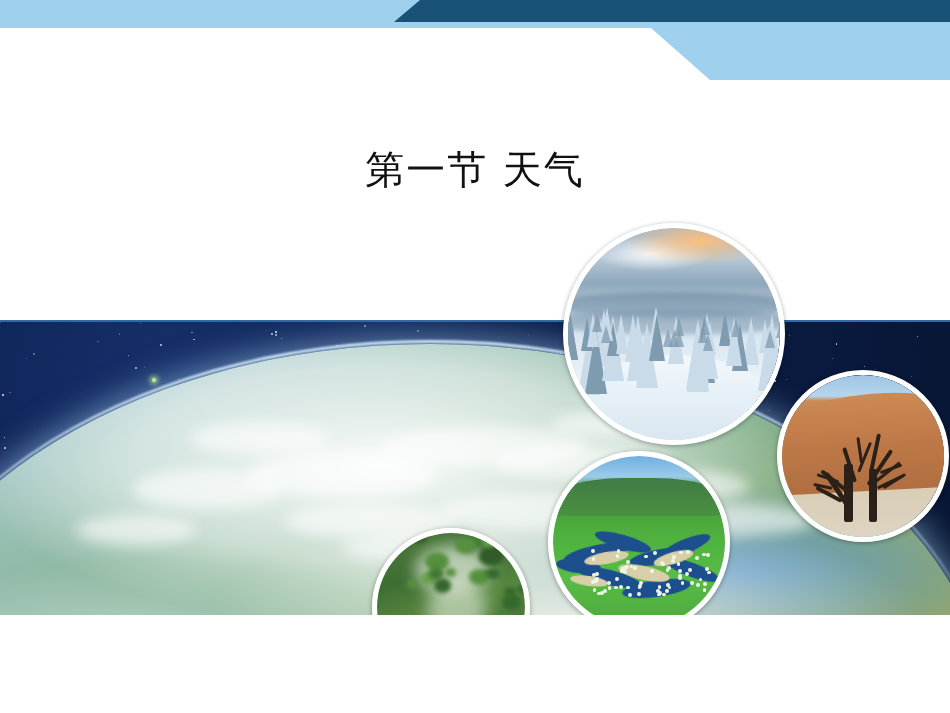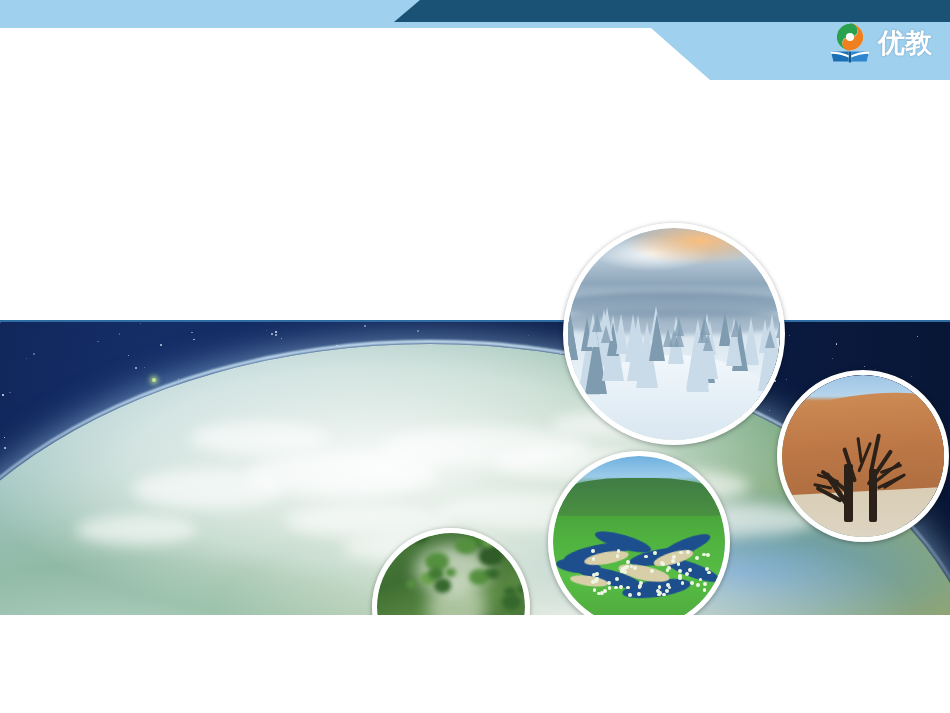--- a/index.html
+++ b/index.html
@@ -121,36 +121,22 @@
 </head>
 <body>
 
 <div class="slide">
 
   <div class="hdr-lightband"></div>
   <div class="hdr-navy"></div>
 
   <div class="chapter-banner"></div>
 
-  <div class="logo">
-    <span class="logo-mark">
-      <svg width="48" height="48" viewBox="0 0 48 48">
-        <circle cx="24" cy="19" r="13.2" fill="#ffffff"></circle>
-        <path d="M24 5.8a13.2 13.2 0 0 0 0 26.4c-4.6 0-7.6-3.2-7.6-7.2 0-4.2 3.4-6.3 7.6-6.3 4.2 0 7.6-2.1 7.6-6.3 0-4-3-7.2-7.6-7.2 0 0 0 .6 0 .6z" fill="#2aa14f"></path>
-        <path d="M24 32.2a13.2 13.2 0 0 0 0-26.4c4.6 0 7.6 3.2 7.6 7.2 0 4.2-3.4 6.3-7.6 6.3-4.2 0-7.6 2.1-7.6 6.3 0 4 3 7.2 7.6 7.2z" fill="#ef7f1f"></path>
-        <circle cx="24" cy="19" r="4.1" fill="#ffffff"></circle>
-        <path d="M5 33.5h17.6v10H7.4z" fill="#1b6fb5"></path>
-        <path d="M43 33.5H25.4v10h15.2z" fill="#2f86cf"></path>
-        <path d="M5 33.5c6 0 13 1.6 19 4.2 6-2.6 13-4.2 19-4.2v2.2c-6 0-13 1.6-19 4.2-6-2.6-13-4.2-19-4.2z" fill="#ffffff"></path>
-        <rect x="22.8" y="33.5" width="2.4" height="11" fill="#13598f"></rect>
-      </svg>
-    </span>
-    <span class="logo-text">优教</span>
-  </div>
-
+
+  <div class="main-title">第一节 天气</div>
 
   <div class="earth-wrap">
     <div class="earth-space"></div>
     <div class="stars" id="stars">
         <i class="star" style="left:0%;top:0%;width:0.5px;height:0.5px;opacity:0.25"></i>
         <i class="star" style="left:58.89797316876866%;top:10.597182503602198%;width:0.9424109694824438px;height:0.9424109694824438px;opacity:0.95"></i>
         <i class="star" style="left:85.31767226759257%;top:54.42350706171055%;width:1.2455352646225948px;height:1.2455352646225948px;opacity:0.36"></i>
         <i class="star" style="left:13.3511386081409%;top:95.82455169058903%;width:1.6020123076834352px;height:1.6020123076834352px;opacity:0.52"></i>
         <i class="star" style="left:87.11262349024764%;top:67.48193779658322%;width:1.537575870505316px;height:1.537575870505316px;opacity:0.59"></i>
         <i class="star" style="left:25.312406457669567%;top:26.3382633791025%;width:0.5047456902574595px;height:0.5047456902574595px;opacity:0.89"></i>

